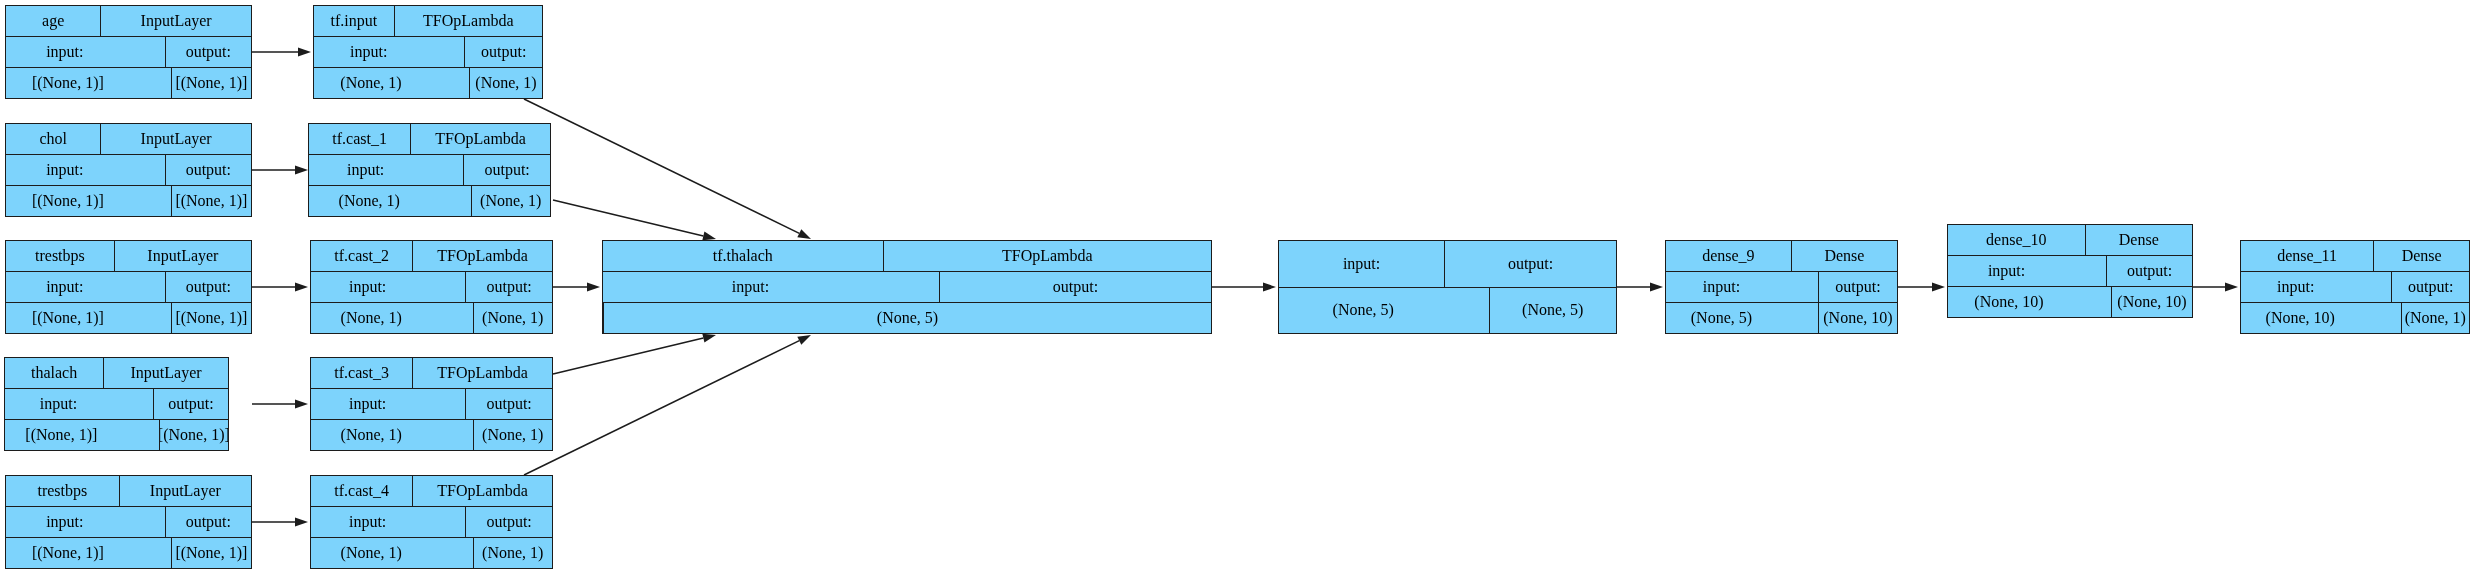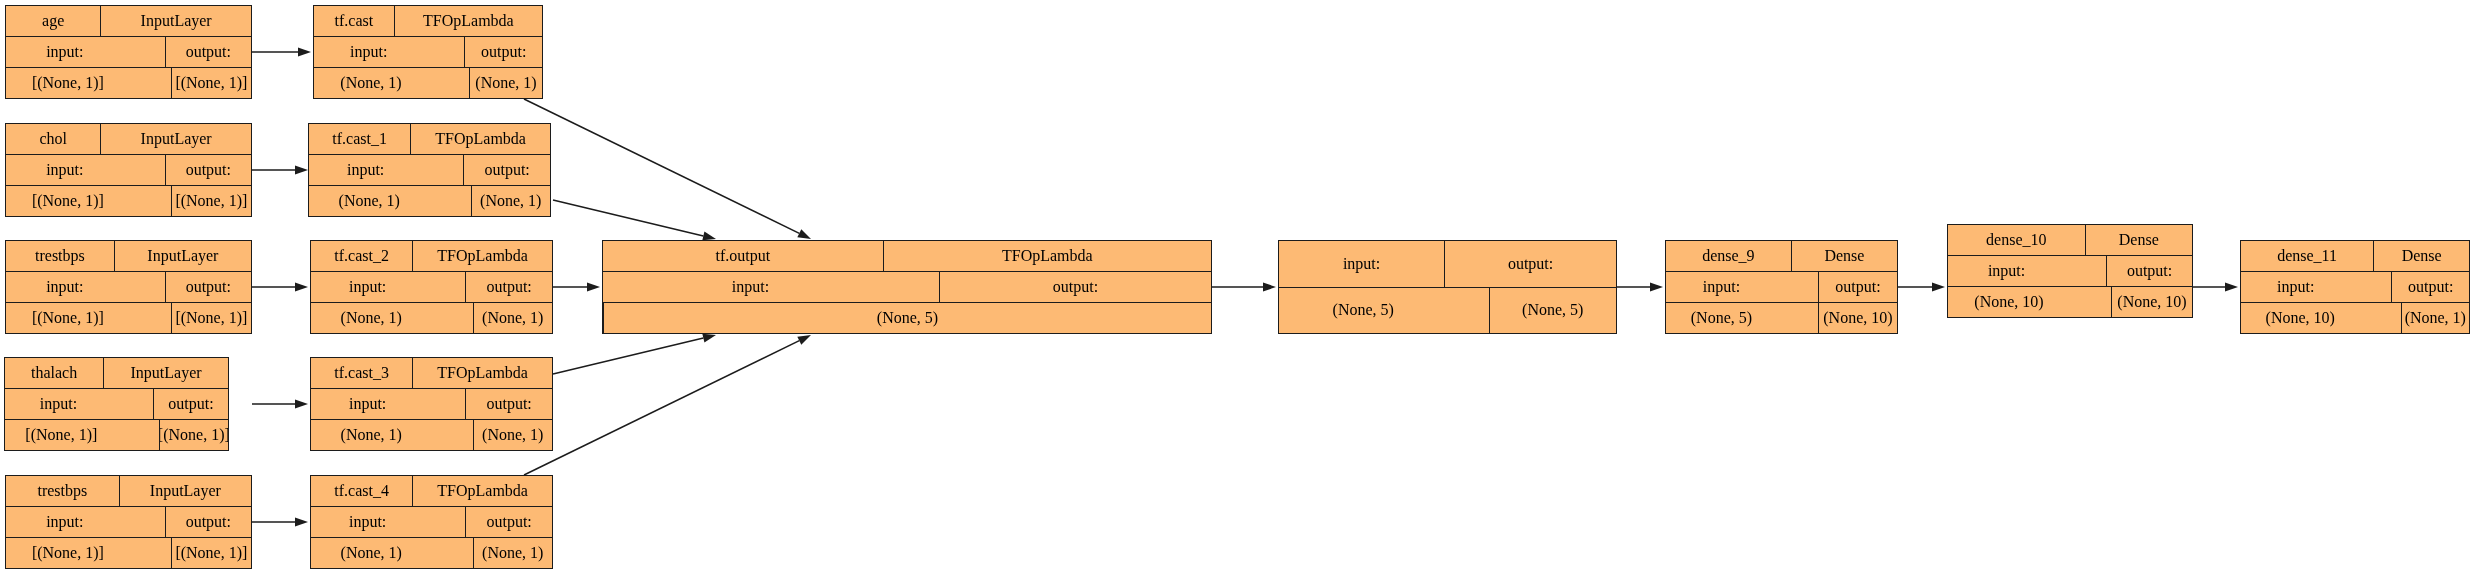--- a/index.html
+++ b/index.html
@@ -9,21 +9,21 @@
     background:#ffffff;
     font-family:"Liberation Serif","DejaVu Serif",serif;
     font-size:16px;color:#000000;
     overflow:hidden;
   }
   .edges{position:absolute;left:0;top:0;width:2479px;height:573px;}
   .node{
     position:absolute;
     height:94px;
     border:1.5px solid #1c1c1c;
-    background:#fdba74;
+    background:#7dd3fc;
     display:flex;flex-direction:column;
     box-sizing:border-box;
   }
   .row{flex:1;display:flex;min-height:0;}
   .row + .row{border-top:1.3px solid #1c1c1c;gap:41px;}
   .cell{
     display:flex;align-items:center;justify-content:center;
     padding:0 4px;white-space:nowrap;overflow:hidden;
     box-sizing:border-box;
   }
@@ -163,21 +163,21 @@
         <div class="cell c2">output:</div>
       </div>
     <div class="row">
         <div class="cell" style="width:50.5%">[(None, 1)]</div>
         <div class="cell c2">[(None, 1)]</div>
       </div>
   </div>
 
   <div class="node" style="left:313px;top:5px;width:230px">
     <div class="row">
-        <div class="cell" style="width:35%">tf.cast</div>
+        <div class="cell" style="width:35%">tf.input</div>
         <div class="cell c2">TFOpLambda</div>
       </div>
     <div class="row">
         <div class="cell" style="width:48%">input:</div>
         <div class="cell c2">output:</div>
       </div>
     <div class="row">
         <div class="cell" style="width:50%">(None, 1)</div>
         <div class="cell c2">(None, 1)</div>
       </div>
@@ -238,21 +238,21 @@
         <div class="cell c2">output:</div>
       </div>
     <div class="row">
         <div class="cell" style="width:50%">(None, 1)</div>
         <div class="cell c2">(None, 1)</div>
       </div>
   </div>
 
   <div class="node" style="left:602px;top:240px;width:610px">
     <div class="row">
-        <div class="cell" style="width:46%">tf.output</div>
+        <div class="cell" style="width:46%">tf.thalach</div>
         <div class="cell c2">TFOpLambda</div>
       </div>
     <div class="row">
         <div class="cell" style="width:48.5%">input:</div>
         <div class="cell c2">output:</div>
       </div>
     <div class="row">
         <div class="cell c2">(None, 5)</div>
       </div>
   </div>

